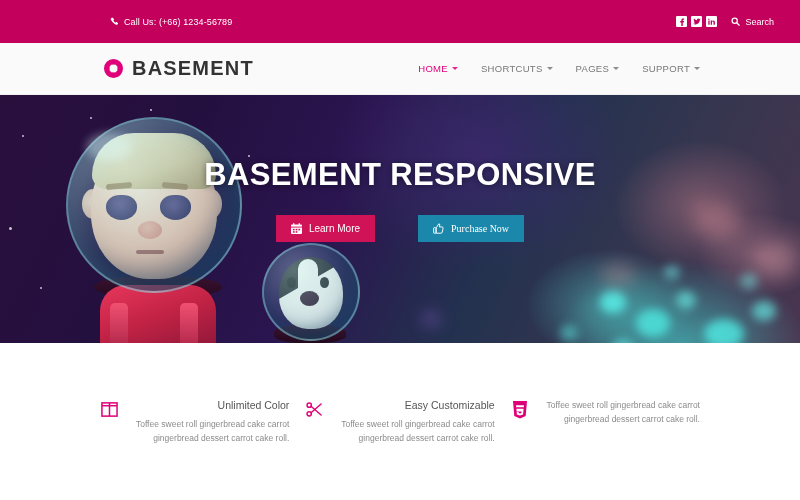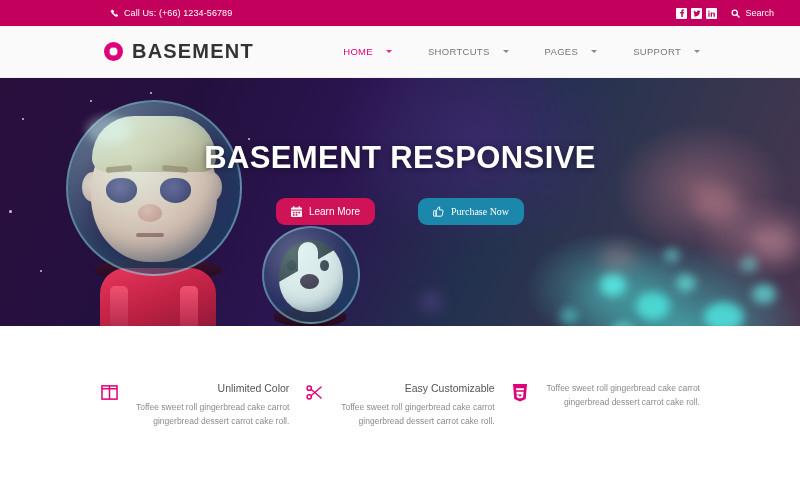--- a/index.html
+++ b/index.html
@@ -6,21 +6,21 @@
   html, body {
     width: 800px; height: 500px;
     overflow: hidden;
     background: #ffffff;
     font-family: "Liberation Sans", sans-serif;
     -webkit-font-smoothing: antialiased;
   }
 
   
   .topbar {
-    height: 26px;
+    height: 43px;
     background: #c3005c;
     display: flex;
     align-items: center;
     position: relative;
     color: #ffffff;
     font-size: 9px;
   }
   .topbar-call {
     display: flex;
     align-items: center;
@@ -88,24 +88,23 @@
     display: flex;
     align-items: center;
     gap: 23px;
   }
   .nav-item {
     font-size: 9.5px;
     color: #777777;
     letter-spacing: .3px;
     display: flex;
     align-items: center;
-    gap: 13px;
+    gap: 4px;
     cursor: pointer;
     white-space: nowrap;
-    margin-left: 13px;
   }
   .nav-item.active { color: #e0007a; }
   .caret {
     width: 0; height: 0;
     border-left: 3px solid transparent;
     border-right: 3px solid transparent;
     border-top: 3.5px solid currentColor;
     opacity: .85;
   }
 
@@ -259,21 +258,21 @@
   .hero-btns {
     margin-top: 22px;
     display: flex;
     justify-content: center;
     gap: 43px;
   }
   .btn {
     display: flex; align-items: center; gap: 7px;
     font-size: 10px; color: #ffffff;
     padding: 8px 15px;
-    border-radius: 9px;
+    border-radius: 0;
     border: none;
     cursor: pointer;
     font-family: "Liberation Sans", sans-serif;
     white-space: nowrap;
   }
   .btn-learn { background: #cf1356; }
   .btn-purchase { background: #1b87ab; font-family: Liberation Serif, serif; }
   .btn svg { display:block; }
 
   

